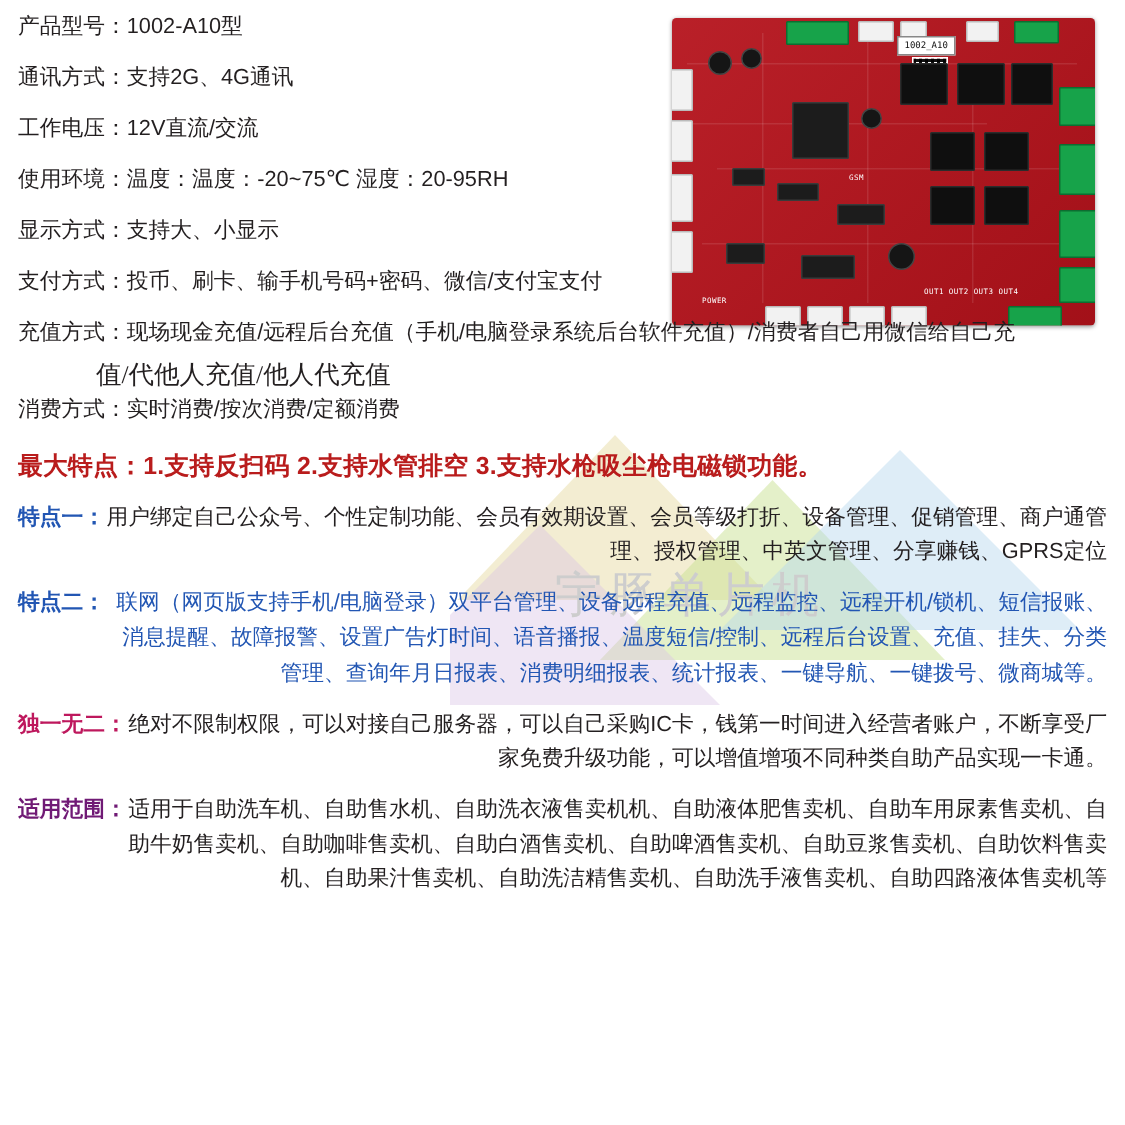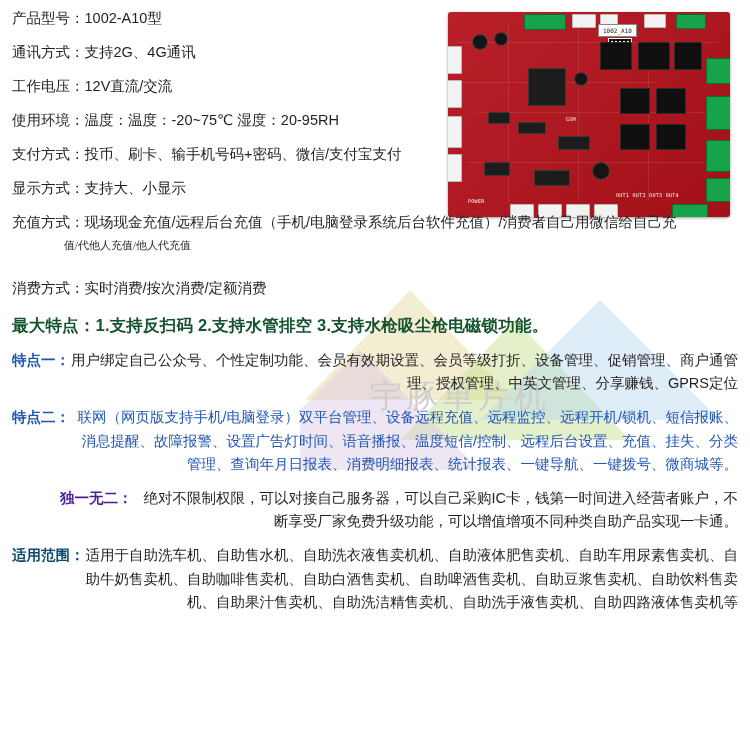--- a/index.html
+++ b/index.html
@@ -157,31 +157,31 @@
   }
   .row .lbl {
     white-space: nowrap;
     flex: 0 0 auto;
   }
   .row .val {
     flex: 1 1 auto;
   }
   .indent-row {
     margin-left: 52px;
-    font-size: 11px;
+    font-size: 17px;
     line-height: 1.45;
     margin-top: -8px;
-    margin-bottom: 24px;
+    margin-bottom: 0;
     font-family: Liberation Serif, serif;
   }
 
   .highlight-line {
     font-size: 16.5px;
     font-weight: bold;
-    color: #14532d;
+    color: #b91c1c;
     margin-top: 16px;
     margin-bottom: 12px;
     letter-spacing: 0.2px;
   }
 
   .feature {
     display: flex;
     align-items: flex-start;
     margin-bottom: 11px;
     font-size: 14.5px;
@@ -190,22 +190,22 @@
   }
   .feature .fname {
     flex: 0 0 auto;
     font-weight: bold;
     white-space: nowrap;
   }
   .feature .ftext {
     flex: 1 1 auto;
   }
   .c-blue { color: #2256b3; }
-  .c-red  { color: #4c1d95; margin-left: 48px; }
-  .c-green{ color: #0c4a6e; }
+  .c-red  { color: #be185d; }
+  .c-green{ color: #701a75; }
   .c-dark { color: #231f20; }
 </style>
 </head>
 <body>
 
 <div class="page">
 
   <div class="board-area">
     <div class="board-bg"></div>
     <div class="pcb">
@@ -294,30 +294,30 @@
     <div class="row narrow">
       <span class="lbl">工作电压：</span>
       <span class="val">12V直流/交流</span>
     </div>
 
     <div class="row narrow">
       <span class="lbl">使用环境：</span>
       <span class="val">温度：温度：-20~75℃  湿度：20-95RH</span>
     </div>
 
+    <div class="row narrow">
+      <span class="lbl">显示方式：</span>
+      <span class="val">支持大、小显示</span>
+    </div>
+
     <div class="row">
       <span class="lbl">支付方式：</span>
       <span class="val">投币、刷卡、输手机号码+密码、微信/支付宝支付</span>
     </div>
 
-    <div class="row narrow">
-      <span class="lbl">显示方式：</span>
-      <span class="val">支持大、小显示</span>
-    </div>
-
     <div class="row">
       <span class="lbl">充值方式：</span>
       <span class="val">现场现金充值/远程后台充值（手机/电脑登录系统后台软件充值）/消费者自己用微信给自己充</span>
     </div>
     <div class="indent-row">值/代他人充值/他人代充值</div>
 
     <div class="row">
       <span class="lbl">消费方式：</span>
       <span class="val">实时消费/按次消费/定额消费</span>
     </div>

